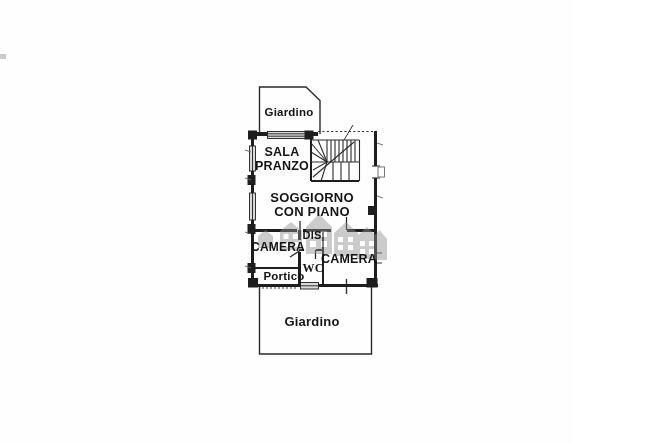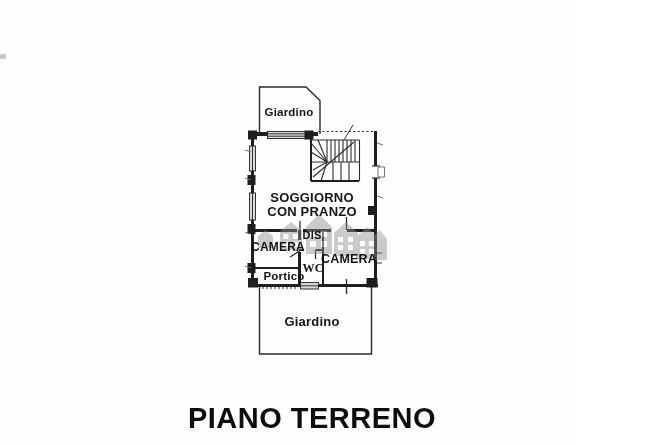--- a/index.html
+++ b/index.html
@@ -172,32 +172,33 @@
         <rect x="360" y="241" width="5" height="5"></rect>
           <rect x="369" y="241" width="5" height="5"></rect>
         <rect x="360" y="249" width="5" height="5"></rect>
           <rect x="369" y="249" width="5" height="5"></rect>
       </g>
     </g>
   </svg>
 
   <div class="label" style="left:289px;top:112px;font-size:11.5px;">Giardino</div>
 
+  <div class="label" style="left:282px;top:159px;font-size:12.5px;">SALA
+PRANZO</div>
 
   <div class="label" style="left:312px;top:205px;font-size:13px;">SOGGIORNO
-CON PRANZO</div>
+CON PIANO</div>
 
   <div class="label" style="left:278px;top:247px;font-size:12px;">CAMERA</div>
 
   <div class="label" style="left:312px;top:236px;font-size:11px;">DIS</div>
 
   <div class="label" style="left:313px;top:268px;font-size:12px;font-family:Liberation Serif, serif;">WC</div>
 
   <div class="label" style="left:349px;top:260px;font-size:12.5px;">CAMERA</div>
 
   <div class="label" style="left:284px;top:276px;font-size:11.5px;">Portico</div>
 
   <div class="label" style="left:312px;top:322px;font-size:13px;">Giardino</div>
 
-  <div class="page-title">PIANO TERRENO</div>
 
   <div class="speck" style="left:0px;top:54px;width:6px;height:5px;"></div>
 </div>
 
 </body></html>

